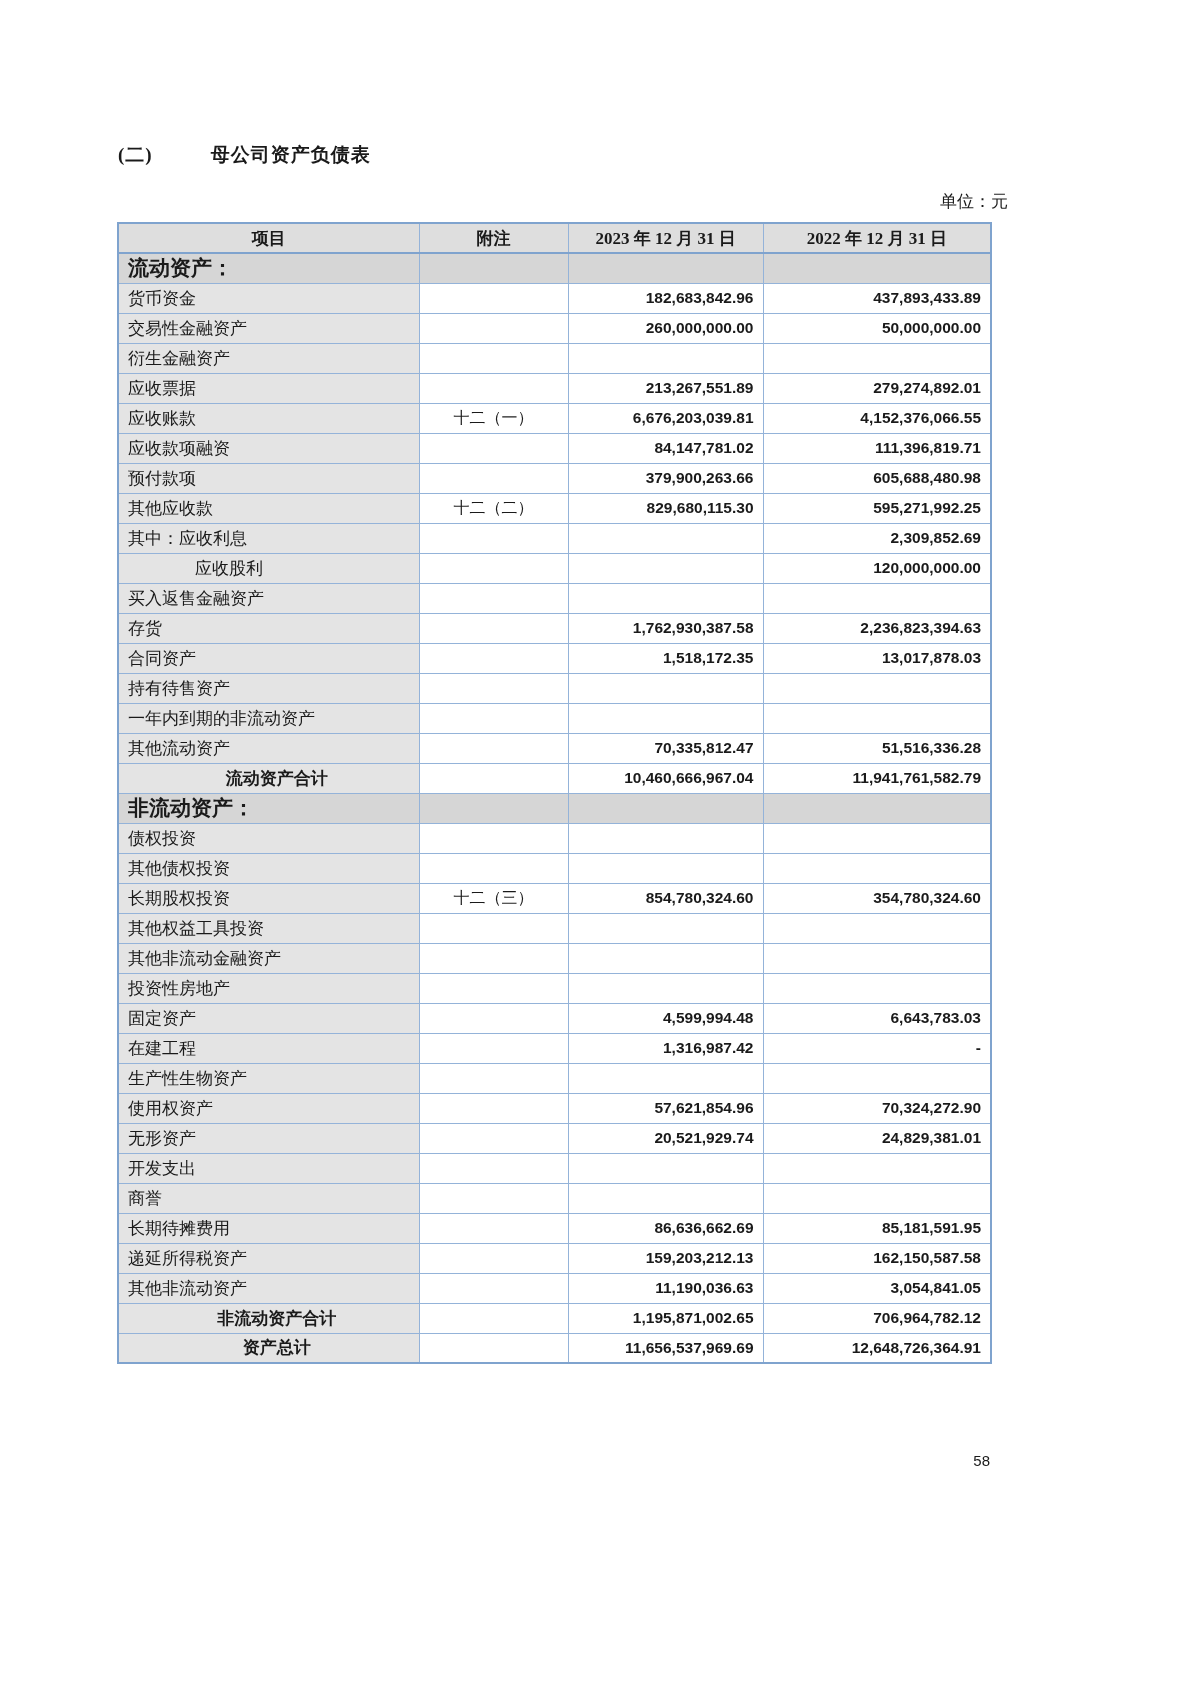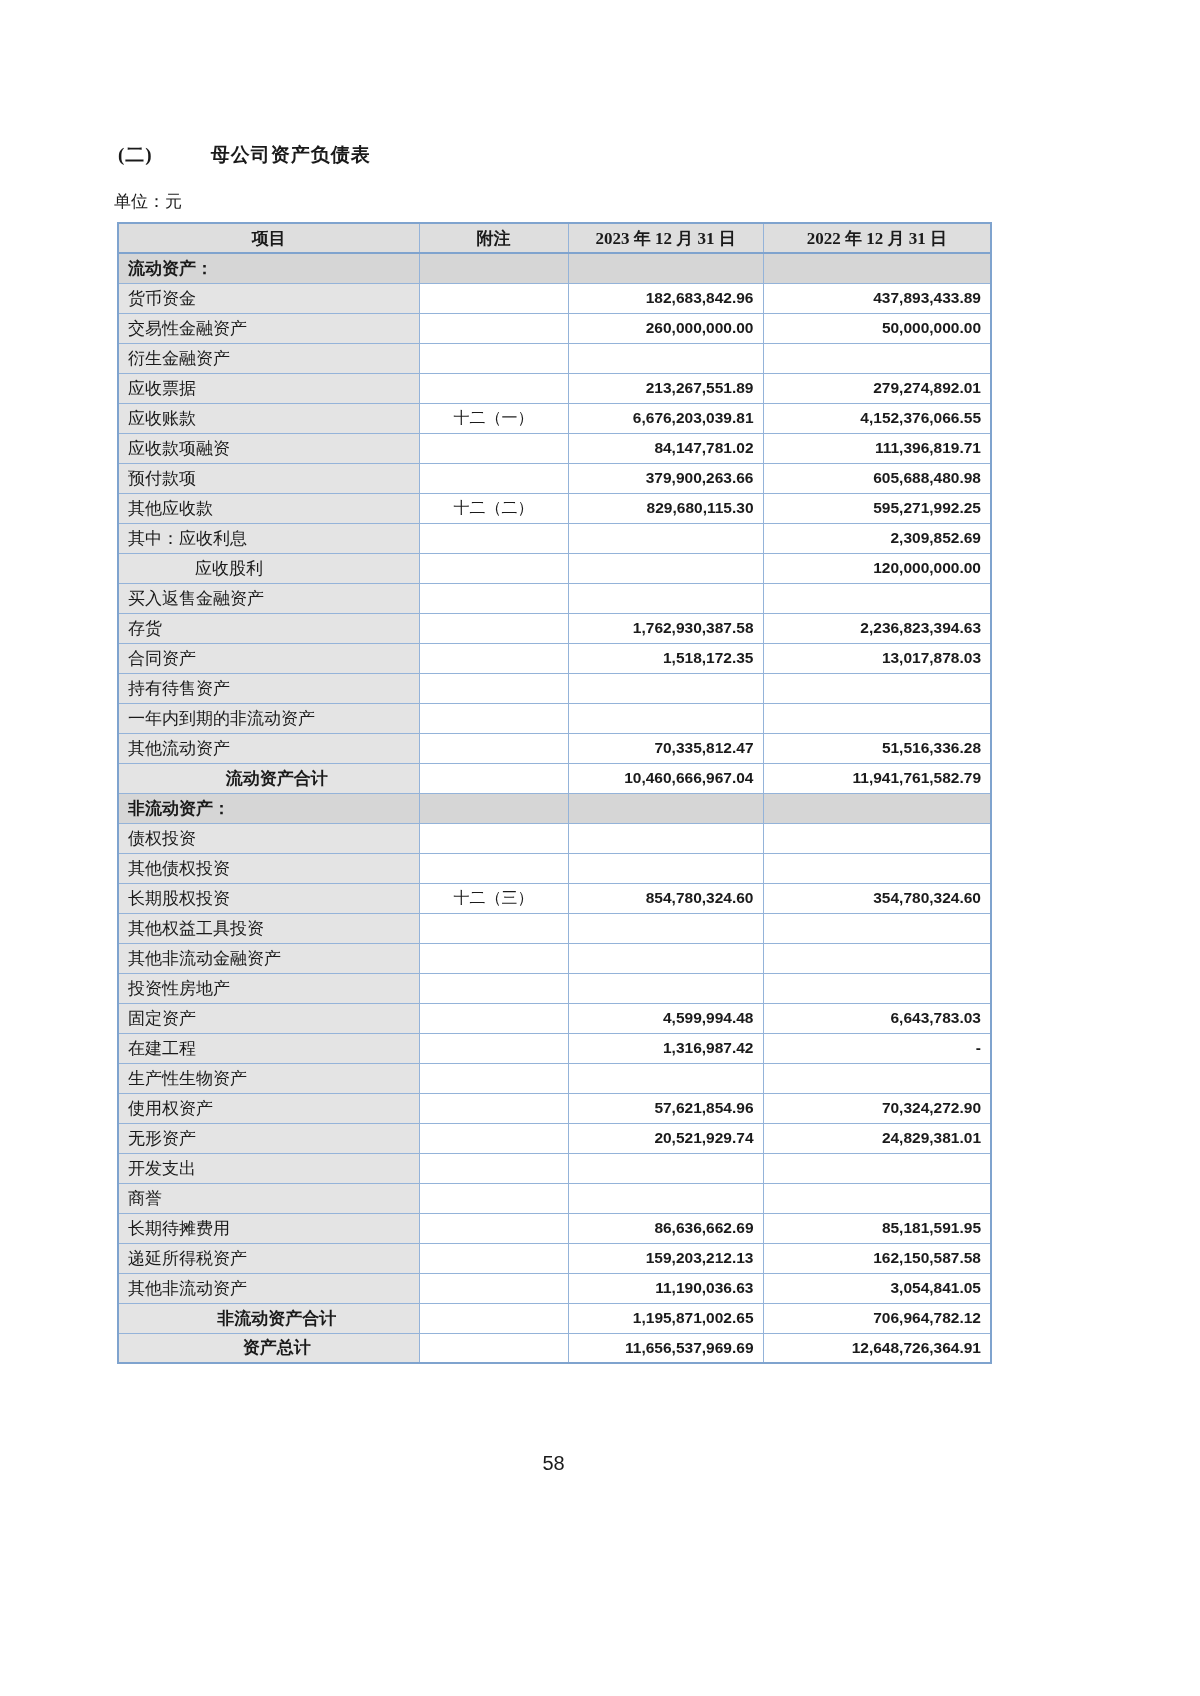--- a/index.html
+++ b/index.html
@@ -21,22 +21,22 @@
     overflow:hidden;
   }
   .doc-header{
     position:absolute;left:118px;top:142px;
     font-size:19px;font-weight:bold;
     letter-spacing:1px;
     display:flex;
   }
   .doc-header .sect{margin-right:58px;}
   .unit-row{
-    position:absolute;left:114px;top:190px;width:888px;
-    font-size:17px;
+    position:absolute;left:120px;top:190px;width:888px;
+    text-align:right;font-size:17px;
   }
   table.bs{
     position:absolute;left:117px;top:222px;
     width:873px;
     border-collapse:collapse;
     table-layout:fixed;
     border:2px solid var(--outer-border);
   }
   .bs th,.bs td{
     border:1px solid var(--table-border);
@@ -62,29 +62,29 @@
   .bs td.note{text-align:center;font-size:16px;}
   .bs td.num{
     text-align:right;padding-right:9px;
     font-family:"Liberation Sans","DejaVu Sans",sans-serif;
     font-size:15.5px;font-weight:600;
   }
   .bs tr.section td{
     background:var(--section-fill);
     font-weight:bold;
   }
-  .bs tr.section td.item{font-size:17px;margin-top:16px;}
+  .bs tr.section td.item{font-size:21px;margin-top:16px;}
   .bs tr.sub td.item{padding-left:76px;}
   .bs tr.total td.item{
     text-align:center;font-weight:bold;padding-left:16px;
   }
   .page-number{
     position:absolute;left:117px;top:1452px;width:873px;
-    text-align:center;
-    font-size:20px;
+    text-align:right;
+    font-size:15px;
     font-family:"Liberation Sans","DejaVu Sans",sans-serif;
   }
 </style>
 </head>
 <body>
 
 <div class="page">
 
   <div class="doc-header">
     <span class="sect">(二)</span>

